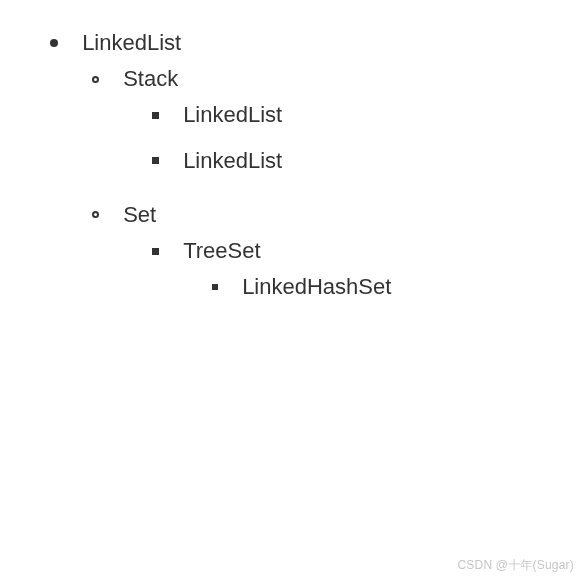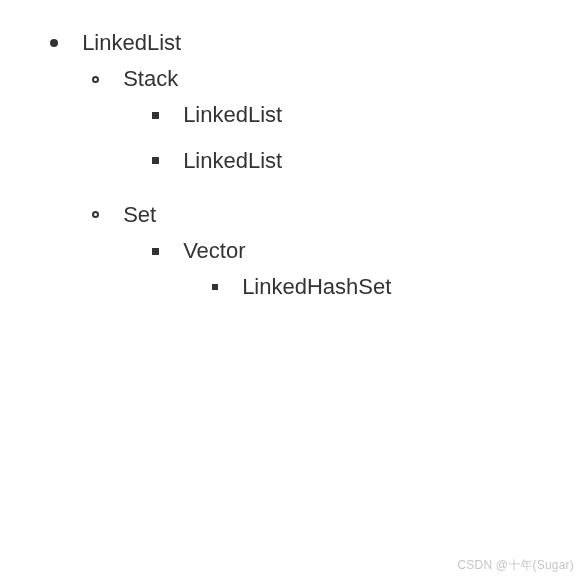--- a/index.html
+++ b/index.html
@@ -87,21 +87,21 @@
             <span class="label">LinkedList</span>
           </li>
         </ul>
       </li>
       <li>
         <span class="marker marker-circle"></span>
         <span class="label">Set</span>
         <ul class="lvl3">
           <li>
             <span class="marker marker-square"></span>
-            <span class="label">Vector</span>
+            <span class="label">TreeSet</span>
             <ul class="lvl4">
               <li>
                 <span class="marker marker-square-sm"></span>
                 <span class="label">LinkedHashSet</span>
               </li>
             </ul>
           </li>
         </ul>
       </li>
     </ul>

